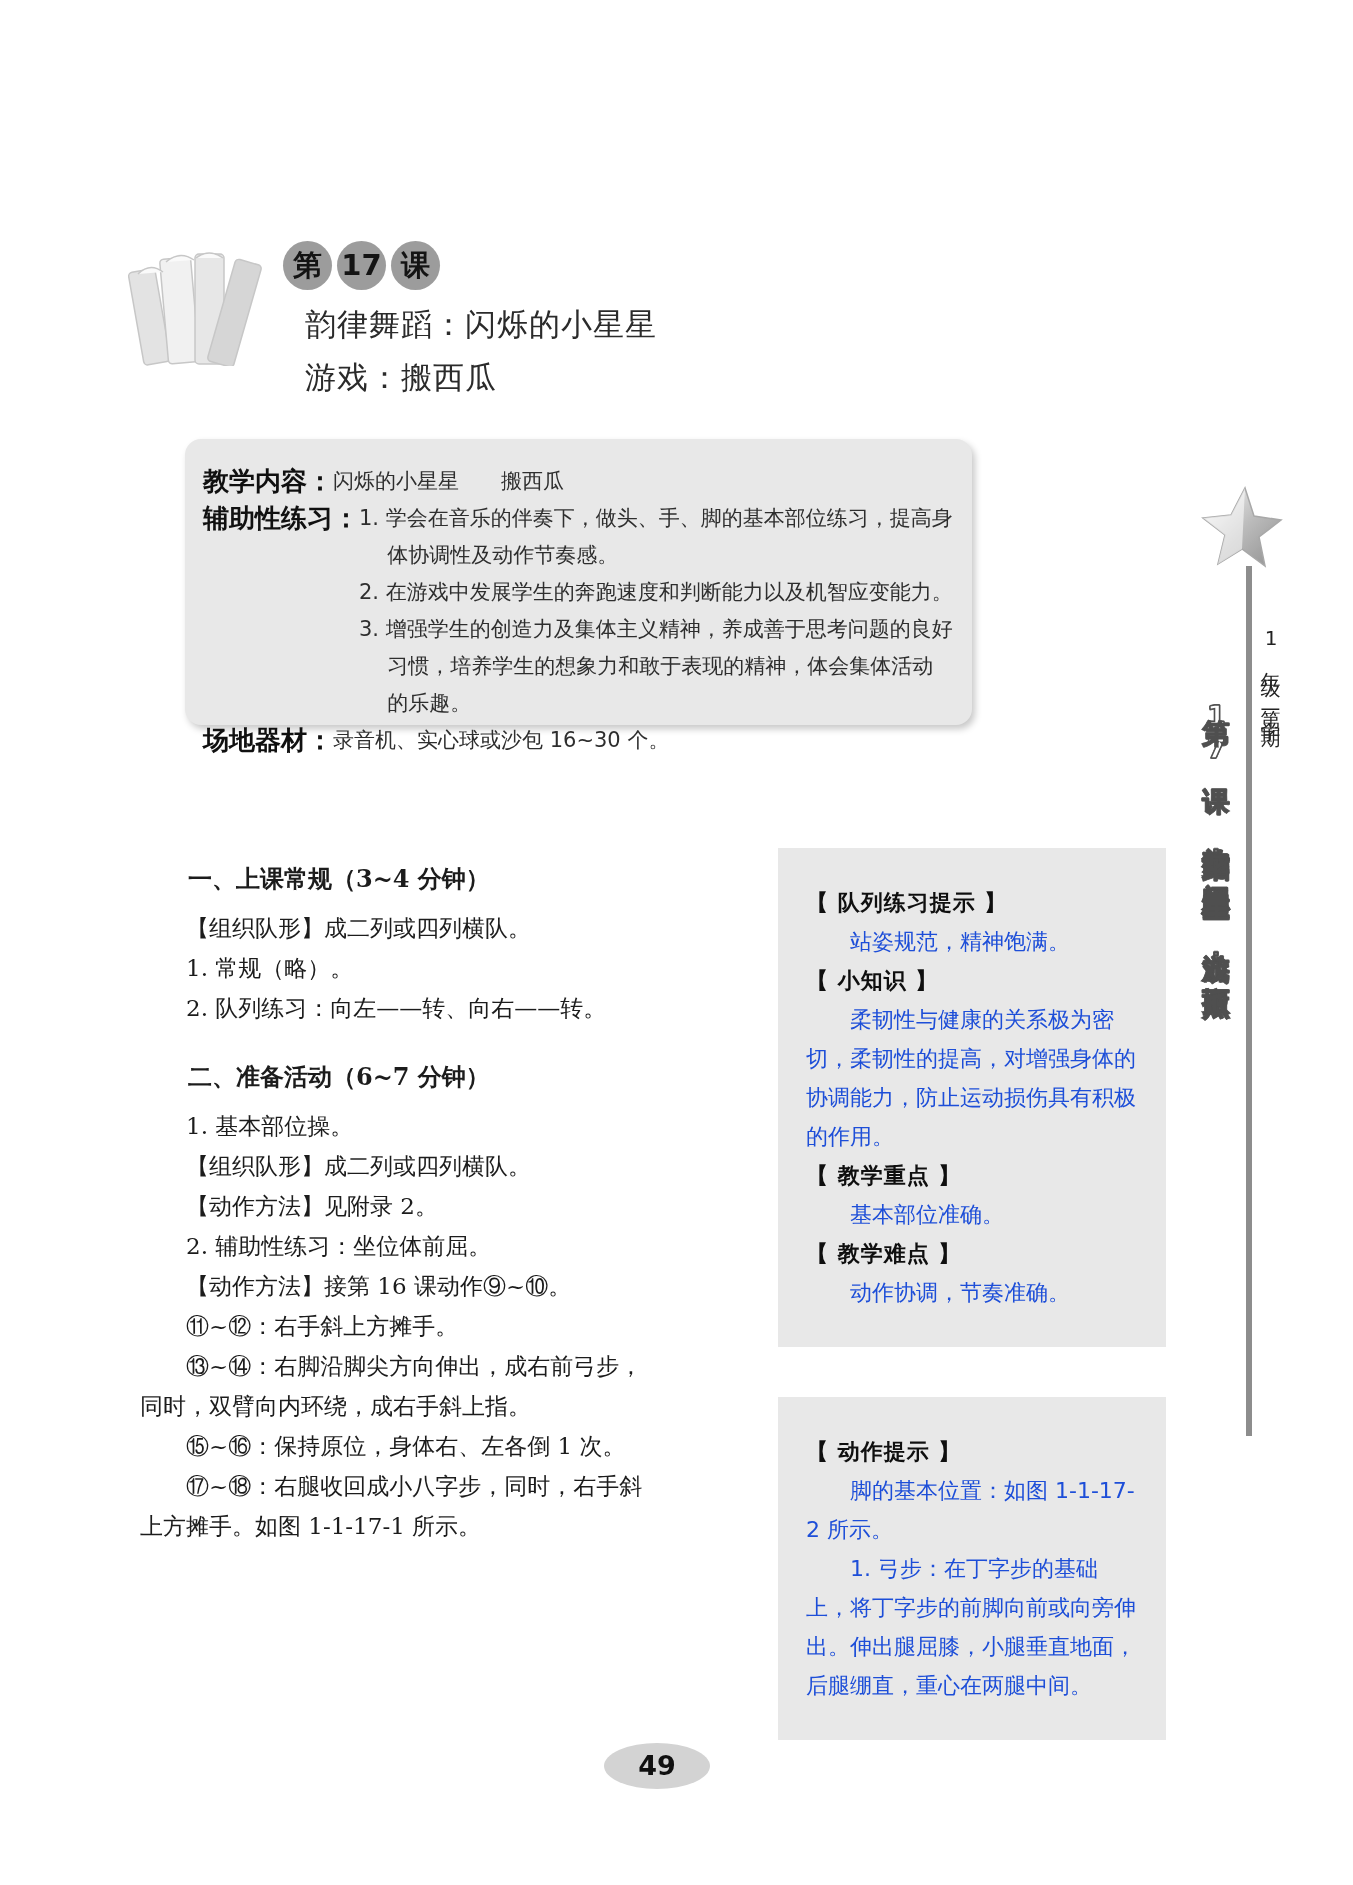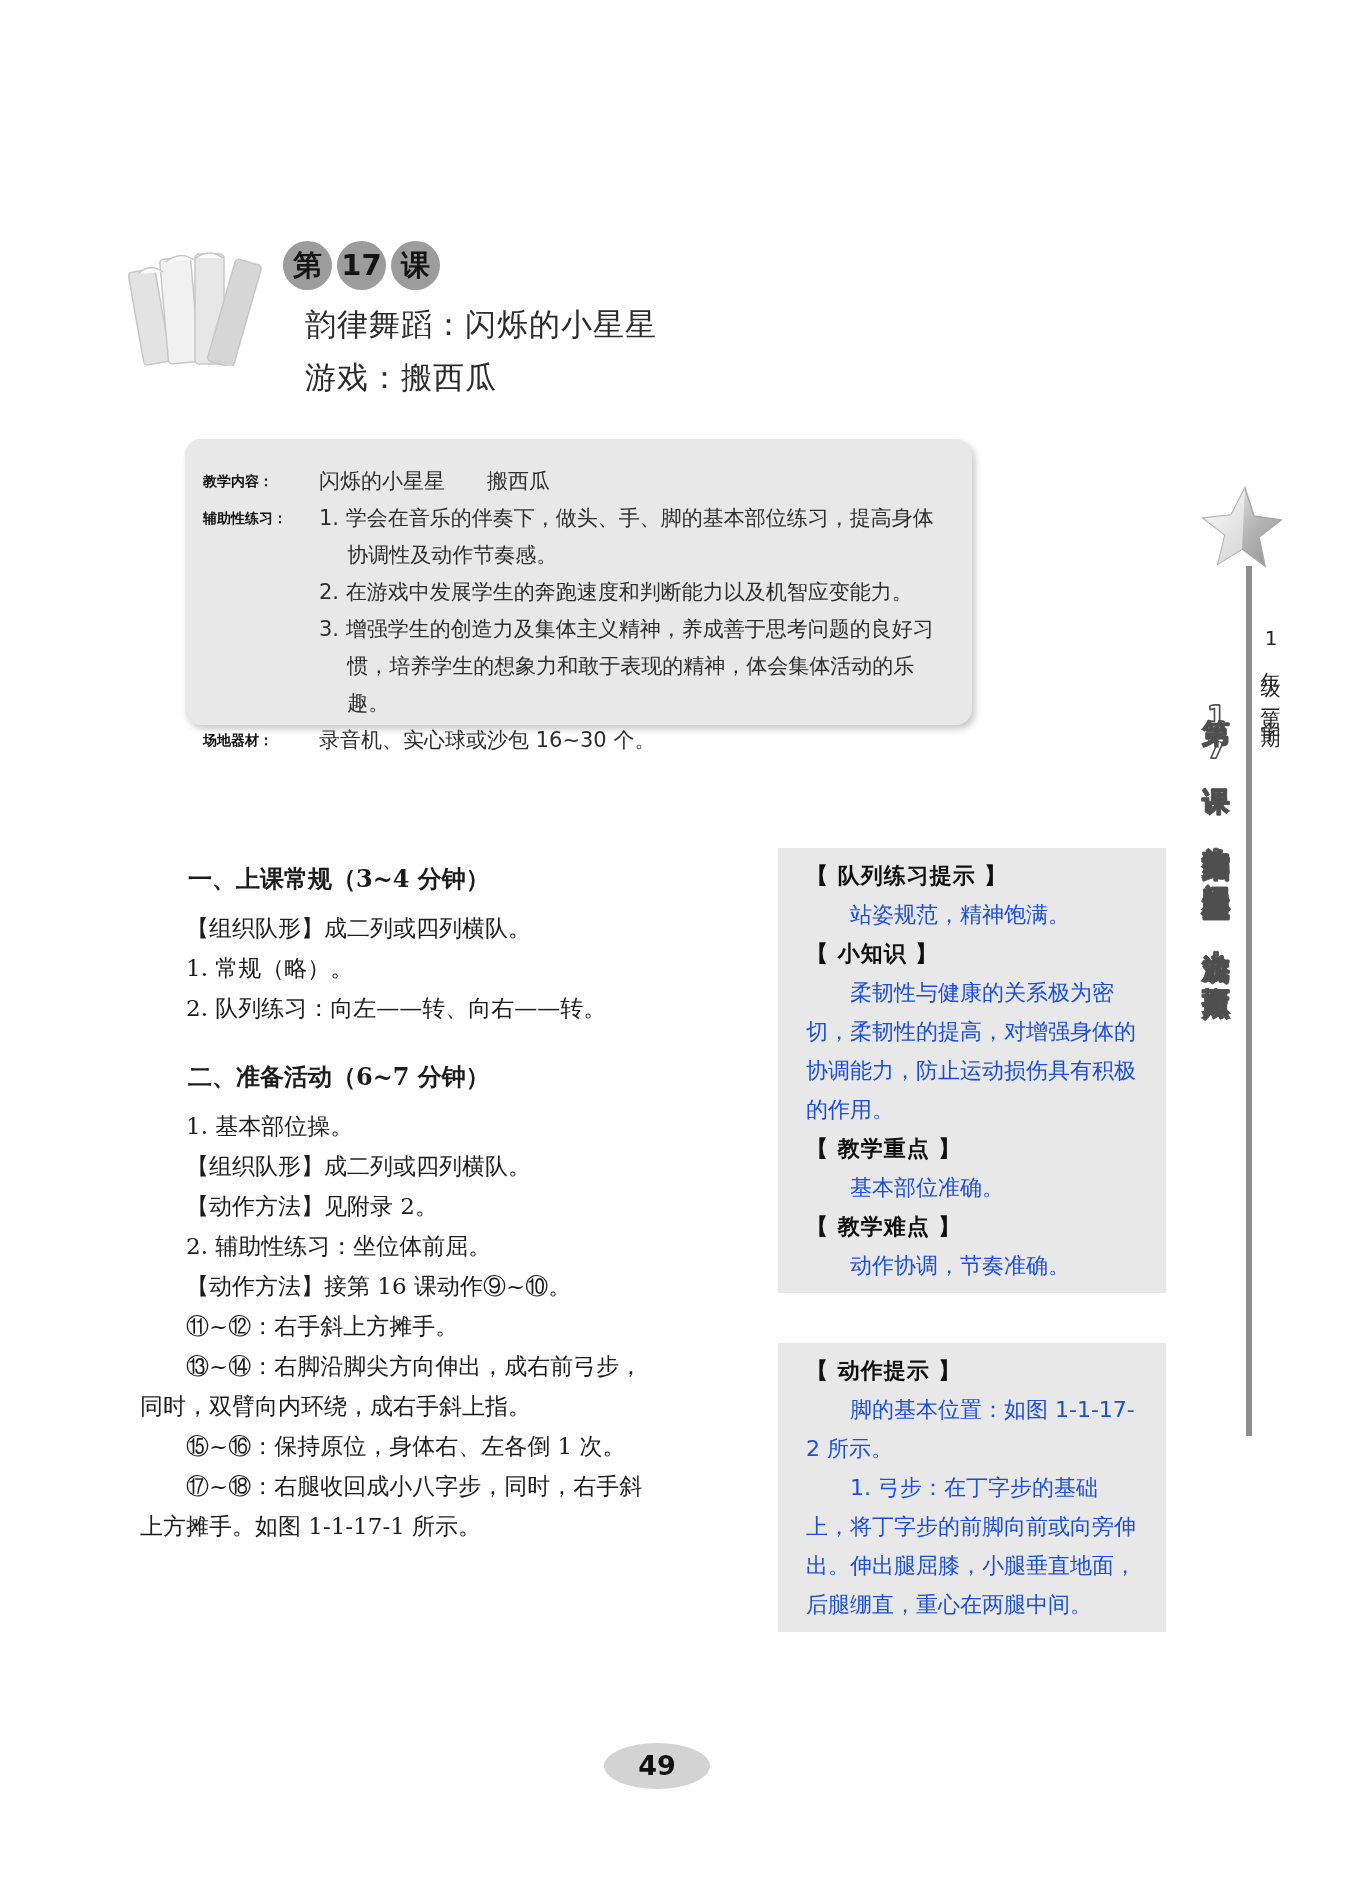--- a/index.html
+++ b/index.html
@@ -12,34 +12,34 @@
   .badge .circle{width:49px;height:49px;border-radius:50%;background:#9c9c9c;color:#141414;
                  font-weight:700;font-size:29px;line-height:49px;text-align:center;}
   .page-title{position:absolute;left:285px;top:298px;font-size:31px;line-height:53px;
               font-weight:400;color:#2b2b2b;letter-spacing:1px;white-space:nowrap;margin-left:20px;}
 
   
   .info-box{position:absolute;left:185px;top:439px;width:787px;height:286px;background:#e8e8e8;
             border-radius:16px;box-shadow:3px 4px 7px rgba(0,0,0,.22);box-sizing:border-box;
             padding:24px 18px 0 18px;}
   .info-row{display:flex;align-items:flex-start;}
-  .info-label{flex:0 0 116px;font-weight:700;font-size:14px;line-height:37px;color:#101010;white-space:nowrap;}
+  .info-label{flex:0 0 116px;font-weight:700;font-size:26px;line-height:37px;color:#101010;white-space:nowrap;}
   .info-content{flex:1;font-size:21px;line-height:37px;color:#2e2e2e;}
   .info-item{padding-left:1.35em;text-indent:-1.35em;margin:0;}
 
   
   .main-col{position:absolute;left:140px;top:862px;width:516px;
             font-family:"DejaVu Serif","Liberation Serif",serif;color:#1c1c1c;}
   .main-col h3{font-size:24px;font-weight:700;line-height:34px;margin:32px 0 12px 0;text-indent:2em;}
   .main-col h3:first-child{margin-top:0;}
   .main-col p{font-size:23px;line-height:40px;margin:0;text-indent:2em;}
 
   
   .aside-col{position:absolute;left:778px;top:848px;width:388px;}
-  .gray-box{background:#e8e8e8;padding:8px 28px;box-sizing:border-box;width:388px;}
+  .gray-box{background:#e8e8e8;padding:35px 28px;box-sizing:border-box;width:388px;}
   .gray-box.second{margin-top:50px;}
   .box-h{font-size:22px;font-weight:700;line-height:39px;margin:0;color:#0f0f0f;letter-spacing:1px;}
   .box-p{font-size:22px;line-height:39px;margin:0;text-indent:2em;color:#1d4ed8;}
 
   
   .star-icon{position:absolute;left:1199px;top:486px;}
   .sidebar-line{position:absolute;left:1246px;top:566px;width:6px;height:870px;background:#8d8d8d;}
   .sidebar-grade{position:absolute;left:1258px;top:626px;writing-mode:vertical-rl;
                  text-orientation:upright;font-size:20px;letter-spacing:6px;color:#222;}
   .sidebar-lesson{position:absolute;left:1198px;top:698px;writing-mode:vertical-rl;

